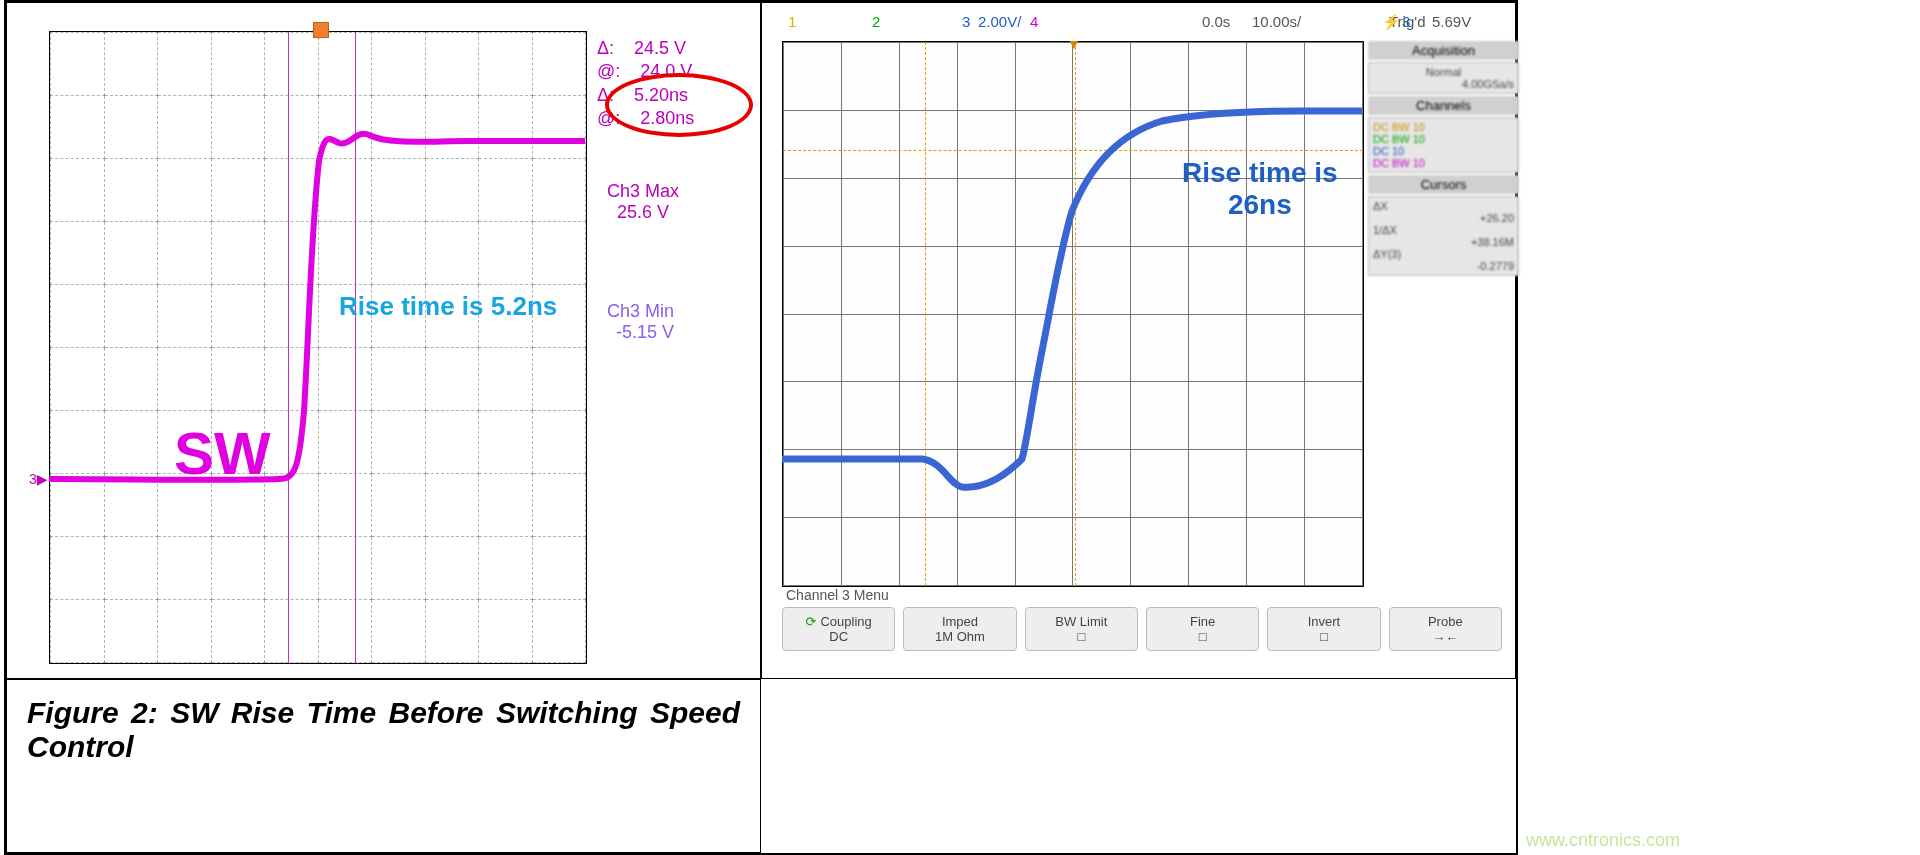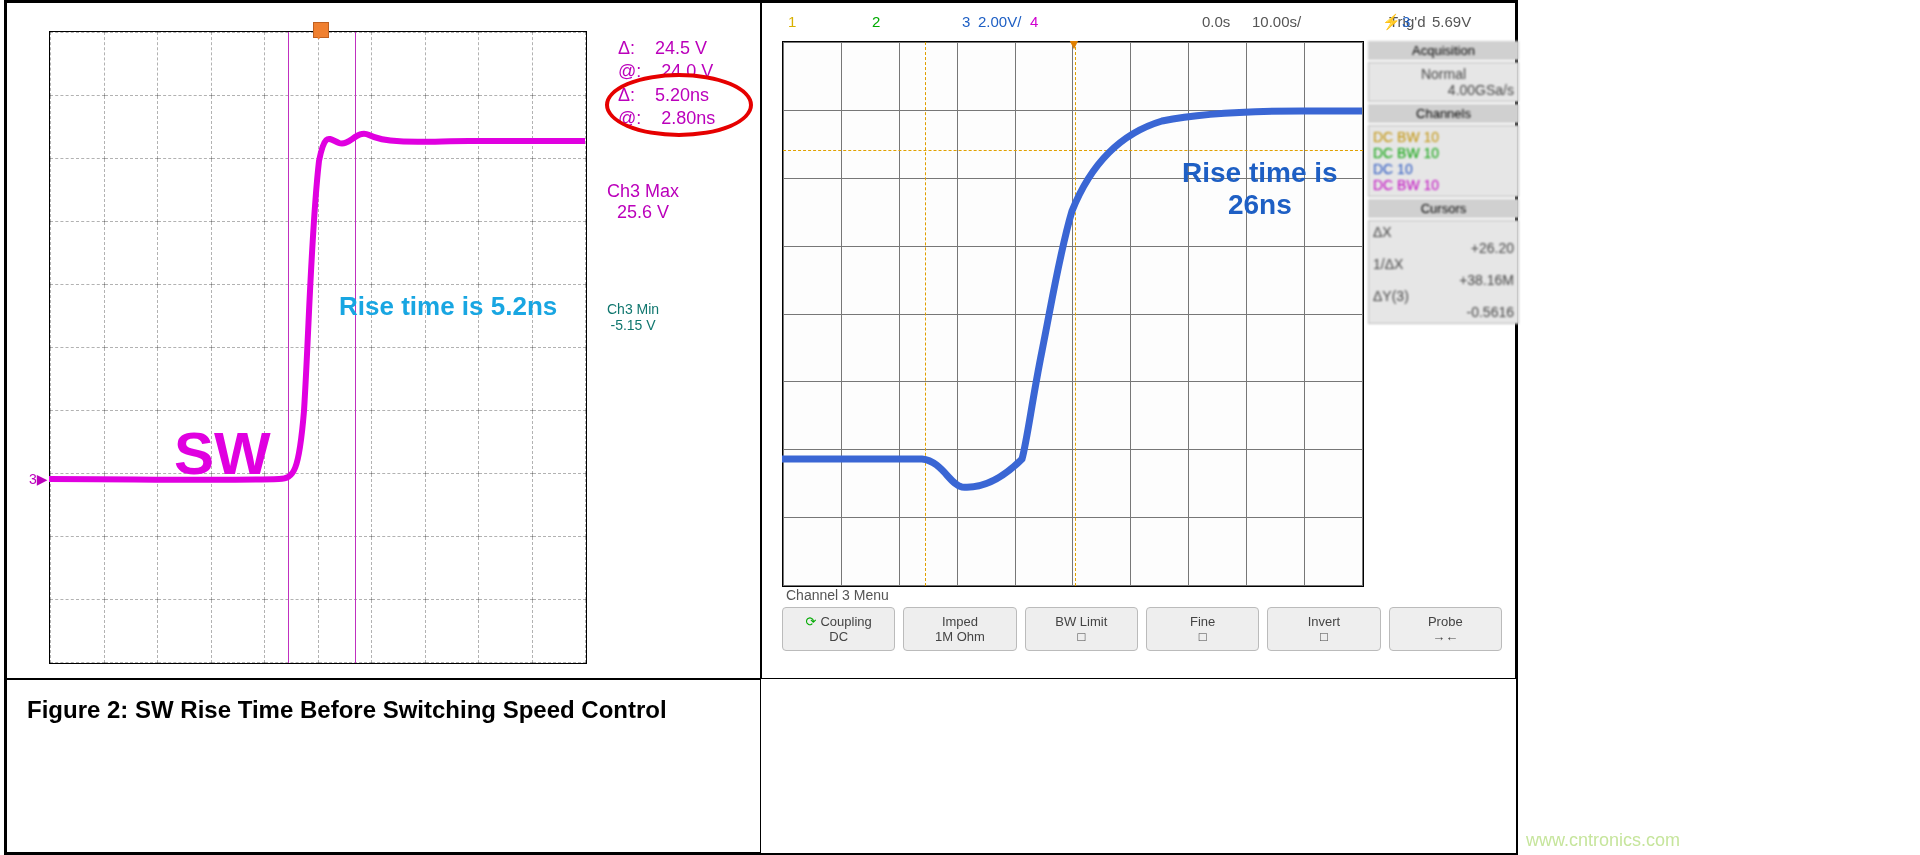--- a/index.html
+++ b/index.html
@@ -16,41 +16,41 @@
     grid-template-columns: 1fr 1fr;
     width: 1510px;
     border: 2px solid #000;
     margin-left: 4px;
   }
   .cell {
     border: 1px solid #000;
   }
   .top1 { height: 675px; position: relative; background: #fff; }
   .top2 { height: 675px; position: relative; background: #fff; }
-  .bot  { height: 140px; padding: 16px 20px; font-size: 24px; font-weight: bold; }
+  .bot  { height: 140px; padding: 16px 20px; font-size: 30px; font-weight: bold; font-style: italic; }
   .bot.span { text-align: justify; text-align-last: left; }
   
   .scope1 { position: absolute; left: 42px; top: 28px; width: 696px; height: 634px; }
   .scope1-body { position:absolute; left:0; top:0; width:536px; height:631px; border:1px solid #000; }
   .scope1-grid { position:absolute; left:0; top:0; width:100%; height:100%; }
   .scope1-grid td { border:1px dashed rgba(0,0,0,0.3); }
   .scope1 svg.trace { position:absolute; left:0; top:0; width:536px; height:631px; }
   .cursor { position:absolute; top:0; height:100%; border-left:1px solid #c030c0; }
   .fig2-text { font-family: Arial; font-weight:bold; }
-  .meas-block { position:absolute; left:548px; top:6px; color:#bb00bb; font-size:18px; font-family:Arial; line-height:1.3; white-space:pre;margin-left:21px; }
+  .meas-block { position:absolute; left:548px; top:6px; color:#bb00bb; font-size:18px; font-family:Arial; line-height:1.3; white-space:pre; }
   .circle { position:absolute; border:4px solid #e60000; border-radius:50%; }
   
   .scope2 { position:absolute; left:20px; top:4px; width:720px; height:668px; }
   .scope2-body { position:absolute; left:0; top:34px; width:580px; height:544px; border:1px solid #000; background:#fdfdfd; }
   .scope2-body table { width:100%; height:100%; border-collapse:collapse; }
   .scope2-body td { border:1px solid #777; }
   .scope2 svg.trace { position:absolute; left:0; top:34px; width:580px; height:544px; }
   .scope2-top { position:absolute; left:0; top:6px; width:720px; font-size:15px; color:#555; font-family:Arial; filter:blur(0.5px); }
   .scope2-side { position:absolute; left:586px; top:34px; width:151px; font-size:14px; filter:blur(0.8px); }
-  .side-sec { background:#e6e6e6; border:1px solid #bbb; margin:2px 0; padding:3px 4px; font-size:14px; color:#444; }
+  .side-sec { background:#e6e6e6; border:1px solid #bbb; margin:2px 0; padding:3px 4px; font-size:11px; color:#444; }
   .side-head { background:#d0d0d0; text-align:center; font-size:13px; padding:2px; }
   .scope2-menu { position:absolute; left:0; top:600px; width:720px; display:flex; gap:8px; filter:blur(0.6px); }
   .menu-btn { background:#eee; border:1px solid #bbb; border-radius:4px; padding:6px 10px; font-size:13px; color:#444; text-align:center; flex:1; }
   .fig3-ann { position:absolute; color:#1e5fc4; font-weight:bold; font-size:28px; text-align:center; line-height:1.15; }
   .watermark { position:absolute; right:240px; bottom:4px; color:#c6e59c; font-size:18px; }
   .die-icon { position:absolute; background:#f08030; border:1px solid #c06020; width:14px; height:14px; }
 </style>
 </head>
 <body>
 
@@ -204,21 +204,21 @@
 
       <div class="meas-block"><span>Δ:</span>    <span>24.5 V</span>
 <span>@:</span>    <span>24.0 V</span>
 <span>Δ:</span>    <span>5.20ns</span>
 <span>@:</span>    <span>2.80ns</span>
 </div>
       <div style="position:absolute; left:558px; top:150px; color:#bb00bb; font-size:18px; text-align:center;">
         <div>Ch3 Max</div>
         <div>25.6 V</div>
       </div>
-      <div style="position:absolute; left:558px; top:270px; color:#0f766e; font-size:14px; text-align:center;">
+      <div style="position:absolute; left:558px; top:270px; color:#8b5cf6; font-size:18px; text-align:right;">
         <div>Ch3 Min</div>
         <div>-5.15 V</div>
       </div>
 
       <div class="circle" style="left:556px; top:42px; width:140px; height:56px;"></div>
 
       <div style="position:absolute; left:-20px; top:440px; color:#bb00bb; font-size:14px;">3▶</div>
     </div>
   </div>
 
@@ -370,21 +370,21 @@
           <div style="color:#2050c0;">DC      10</div>
           <div style="color:#c000c0;">DC BW   10</div>
         </div>
         <div class="side-head">Cursors</div>
         <div class="side-sec">
           <div><span>ΔX</span></div>
           <div style="text-align:right;">+26.20</div>
           <div><span>1/ΔX</span></div>
           <div style="text-align:right;">+38.16M</div>
           <div><span>ΔY(3)</span></div>
-          <div style="text-align:right;">-0.5616</div>
+          <div style="text-align:right;">-0.2779</div>
         </div>
       </div>
 
       <div style="position:absolute;left:4px;top:580px;font-size:14px;color:#555;">Channel 3 Menu</div>
 
       <div class="scope2-menu">
         <div class="menu-btn">
           <div style="display:flex;align-items:center;justify-content:center;gap:4px;">
               <span style="color:#0a0;">⟳</span>
               <span>Coupling</span>

